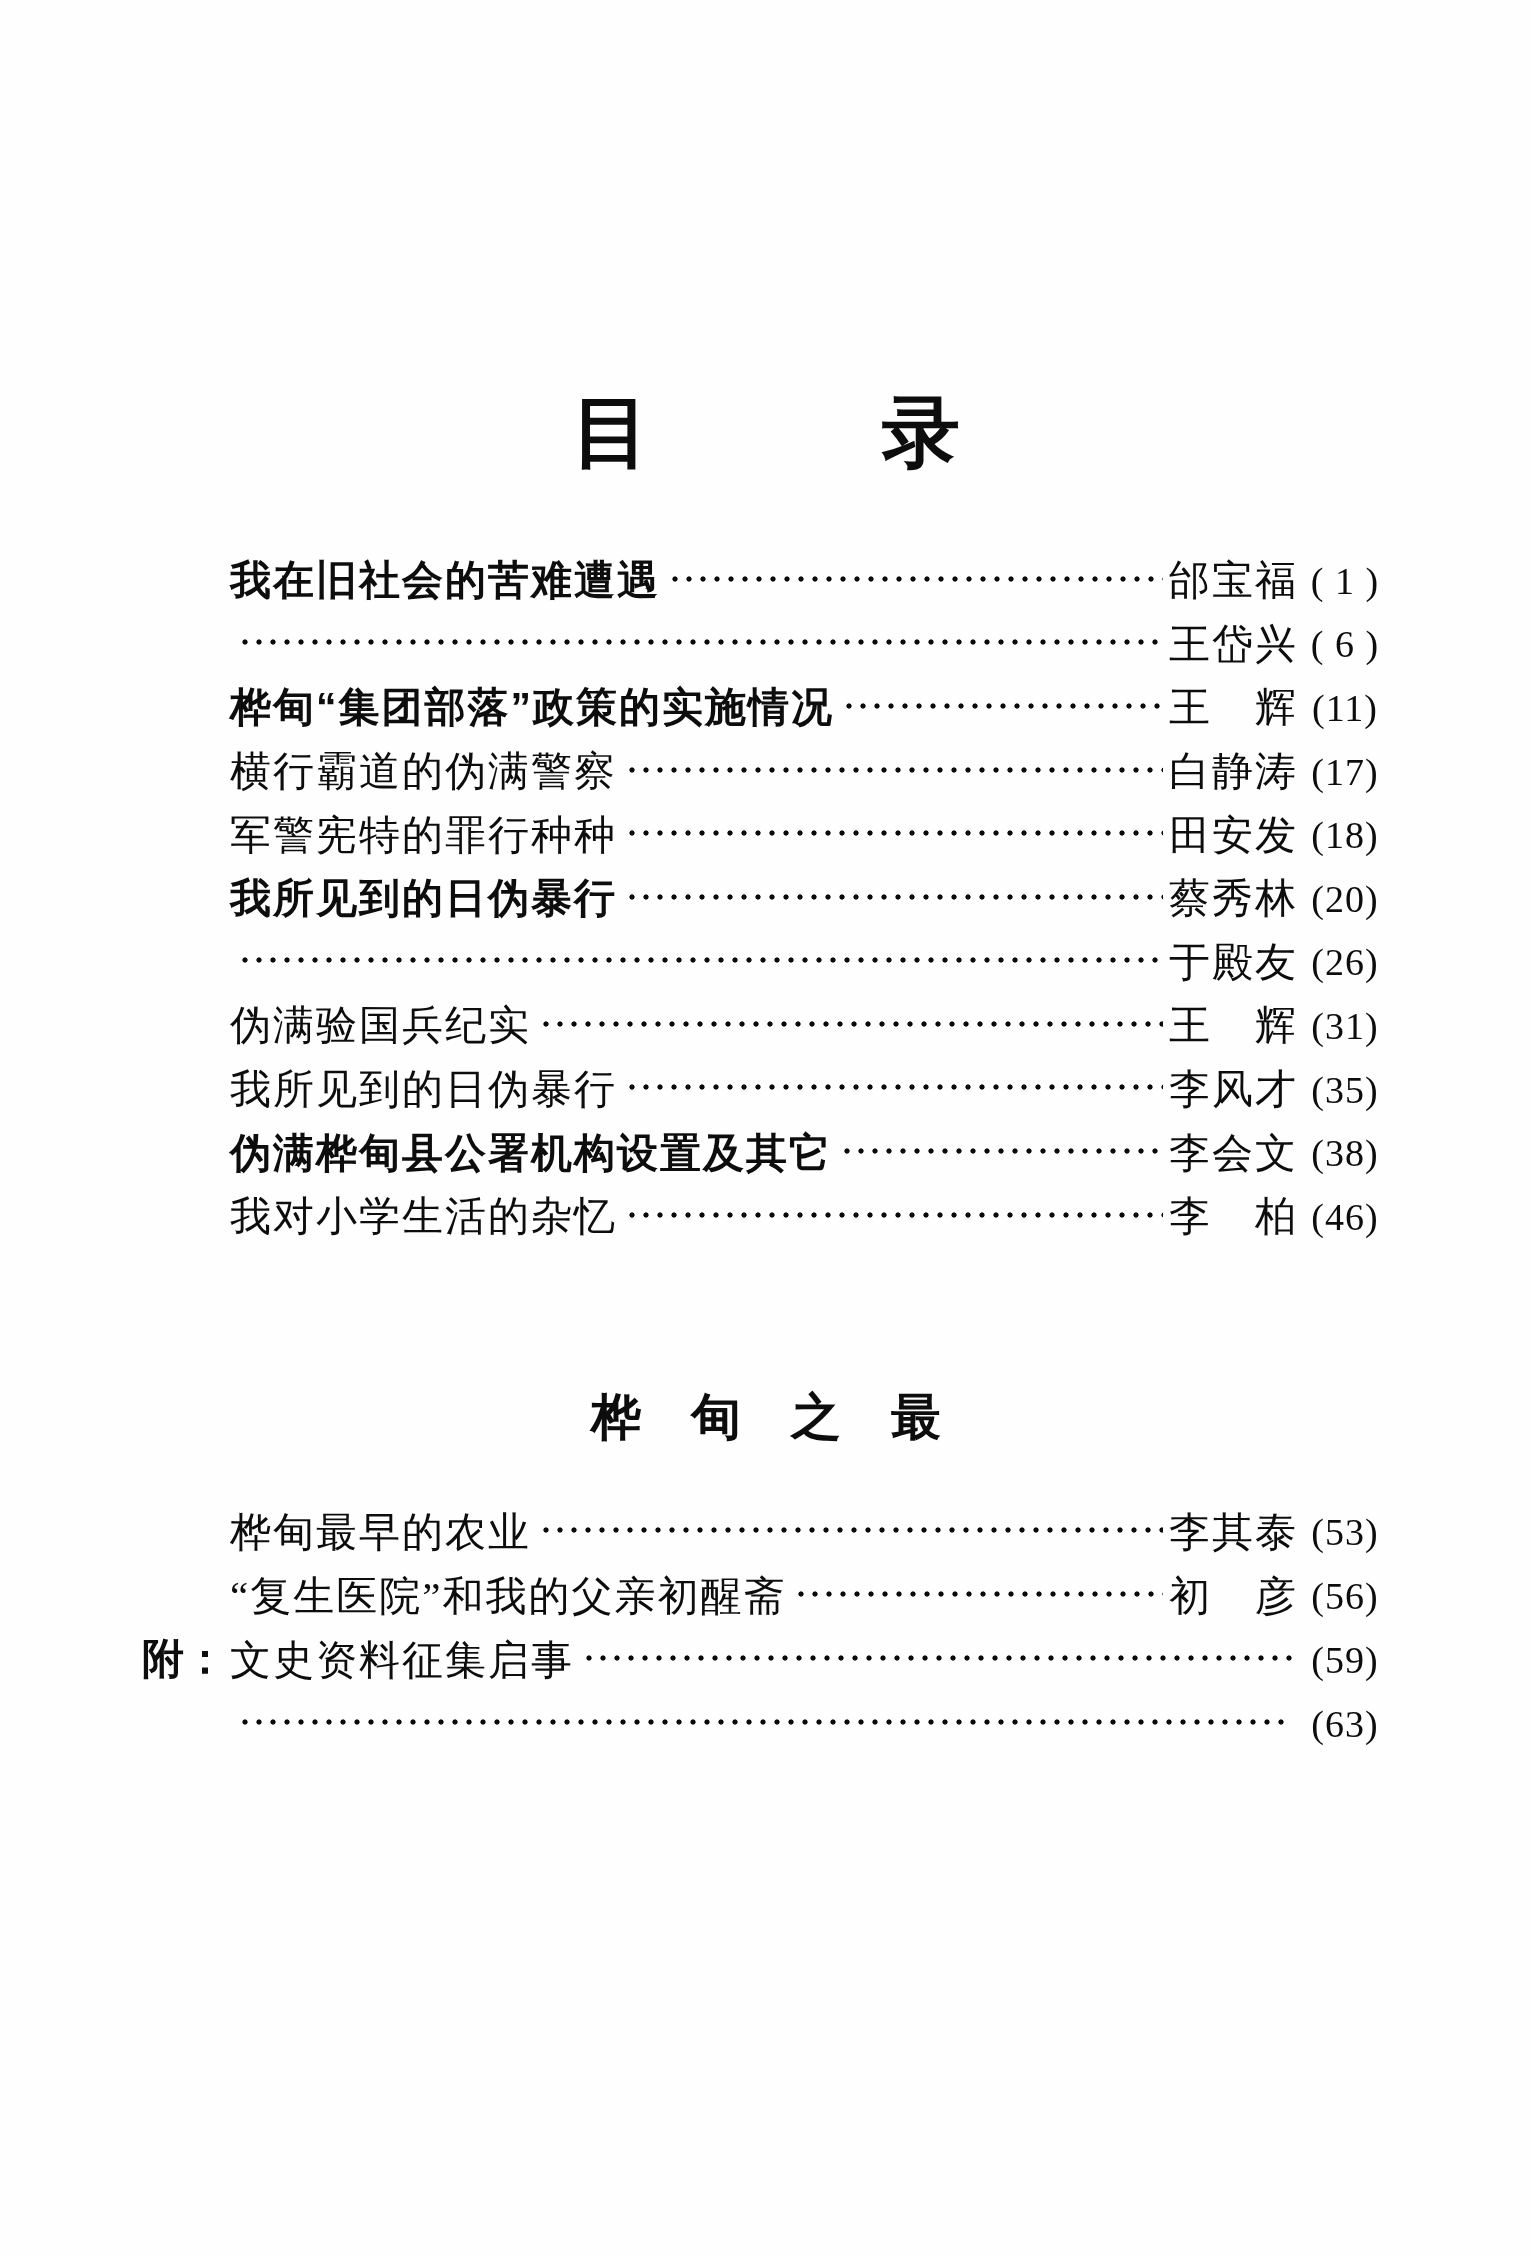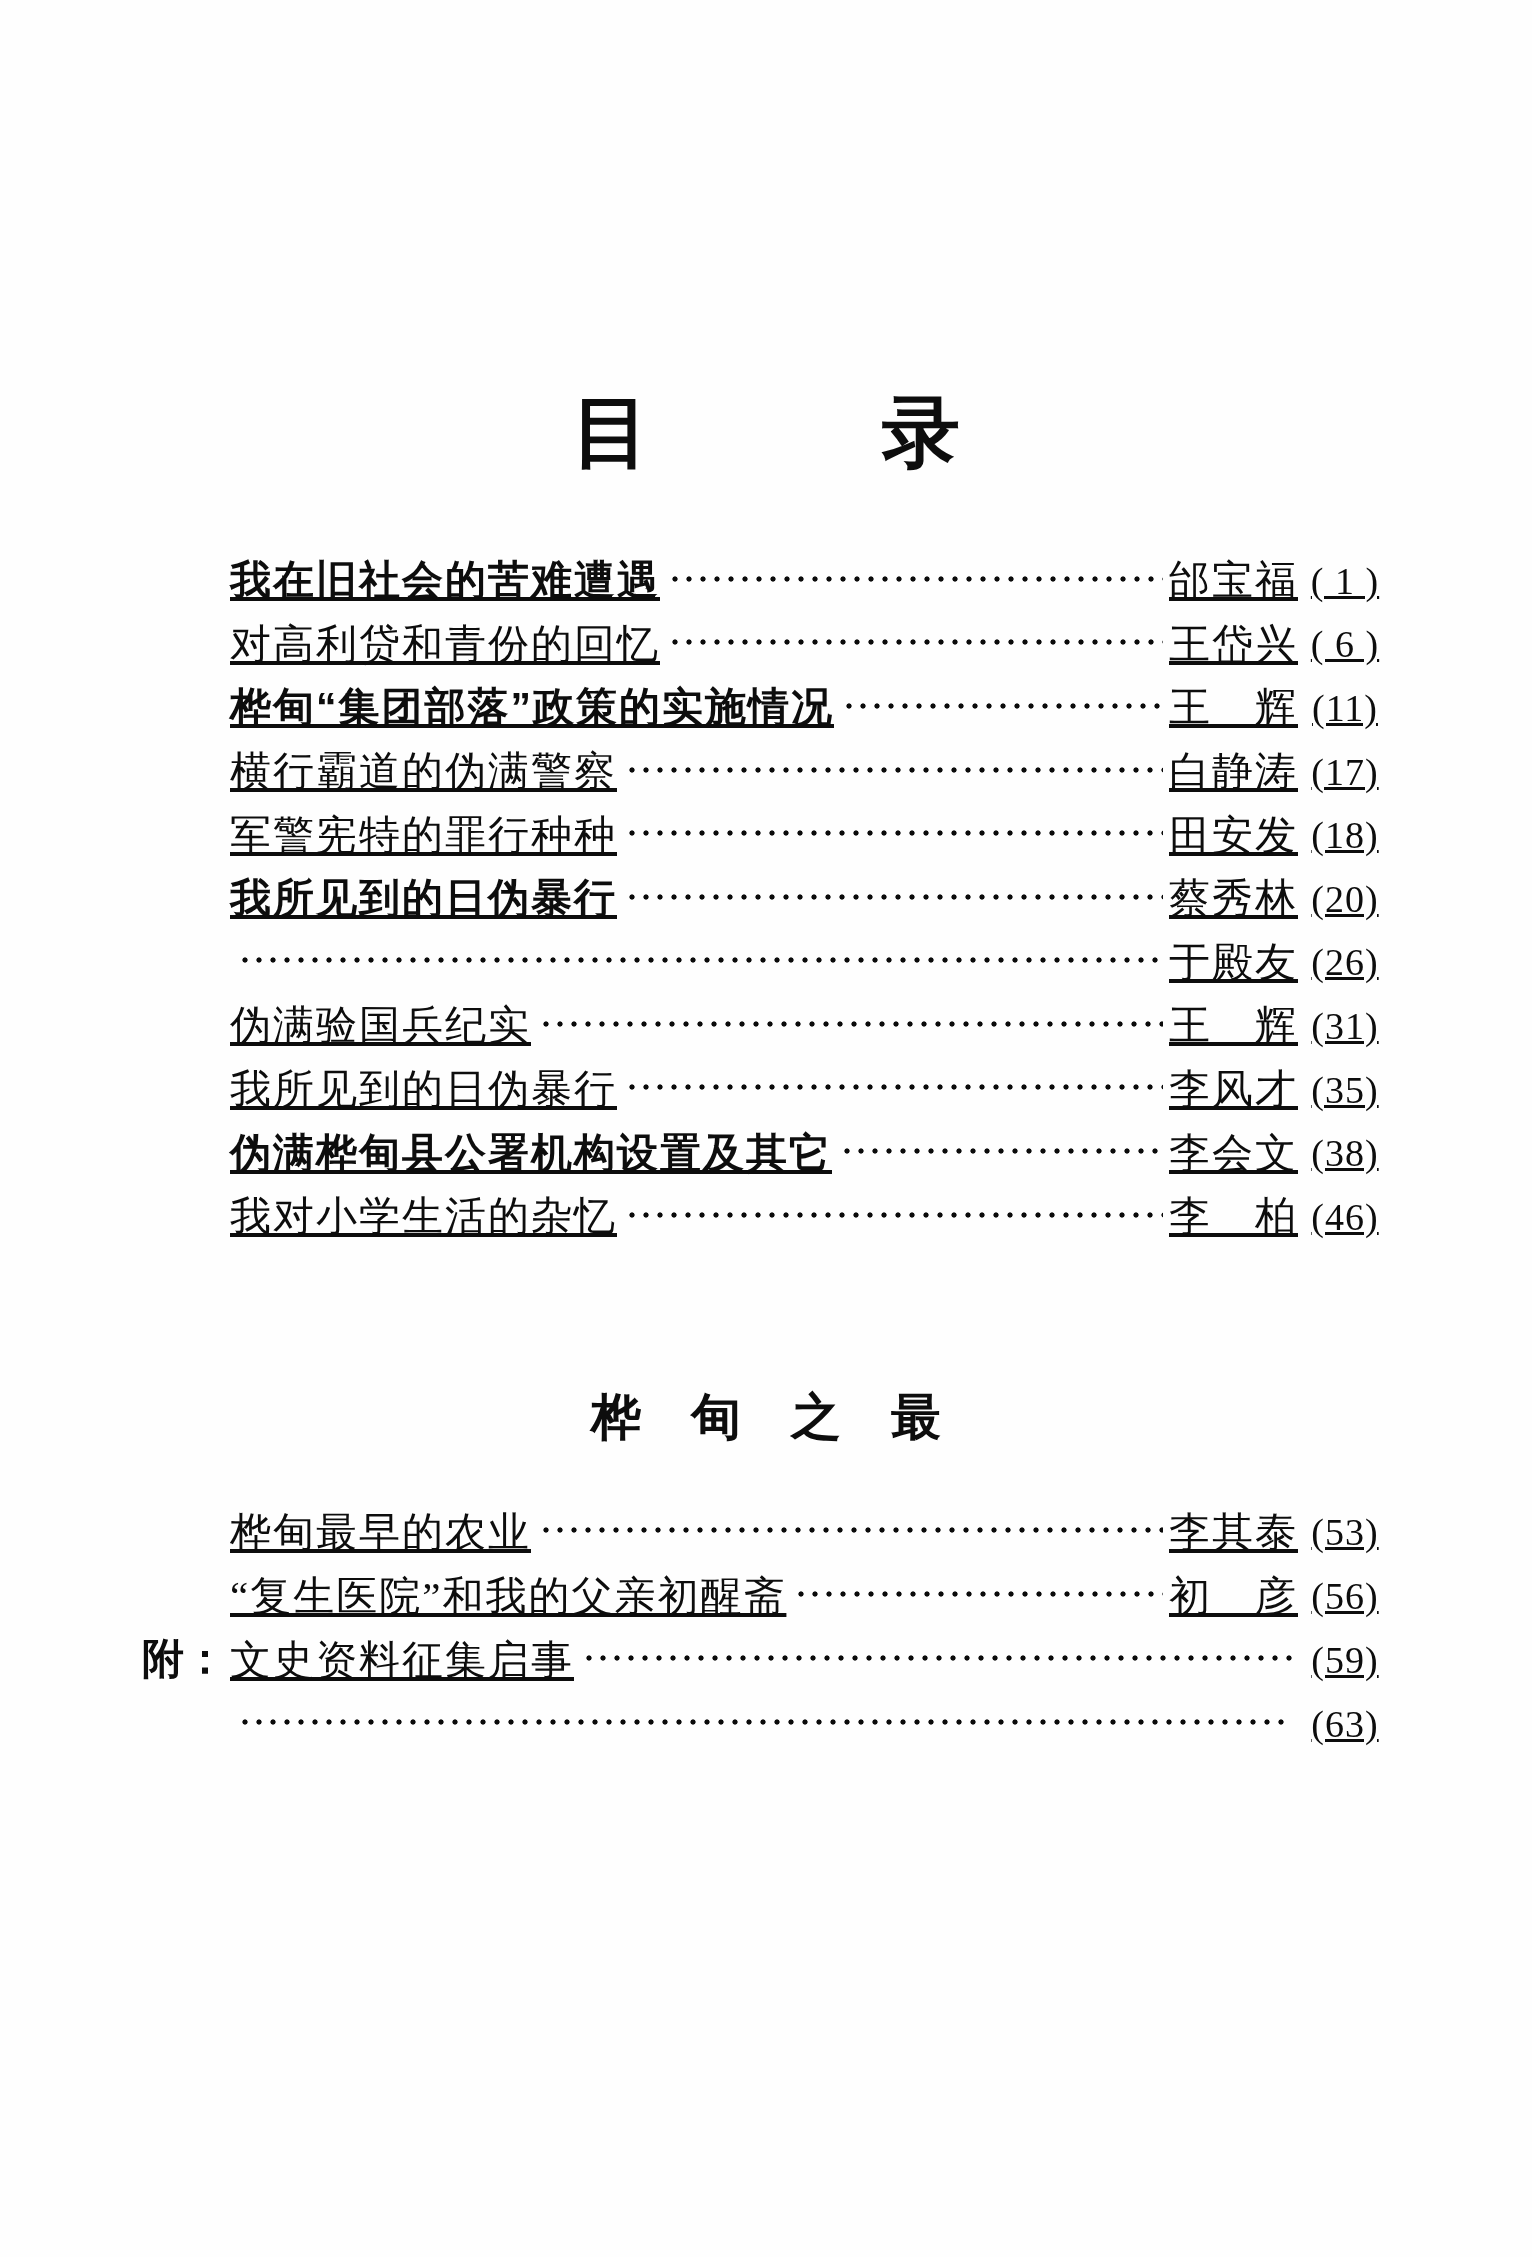--- a/index.html
+++ b/index.html
@@ -22,21 +22,20 @@
   .toc{
     position:absolute;left:230px;width:1162px;
   }
   .toc.block1{top:549px;}
   .toc.block2{top:1500px;}
   .row{
     display:flex;align-items:center;
     height:63.6px;
     font-size:41px;line-height:1;
     position:relative;
-    text-decoration:underline;
   }
   .block2 .row{height:64px;}
   .t{
     white-space:nowrap;letter-spacing:2px;
   }
   .row.bold .t{
     font-family:"Liberation Sans", sans-serif;
     font-weight:bold;
   }
   .leader{
@@ -84,21 +83,20 @@
   </div>
 
   <div class="toc block1">
     <div class="row bold">
       <span class="t">我在旧社会的苦难遭遇</span>
       <span class="leader"></span>
       <span class="author">邰宝福</span>
       <span class="page-no">( 1 )</span>
     </div>
     <div class="row">
-      <span class="t">对高利贷和青份的回忆</span>
       <span class="leader"></span>
       <span class="author">王岱兴</span>
       <span class="page-no">( 6 )</span>
     </div>
     <div class="row bold">
       <span class="t">桦甸“集团部落”政策的实施情况</span>
       <span class="leader"></span>
       <span class="author">王　辉</span>
       <span class="page-no">(11)</span>
     </div>

